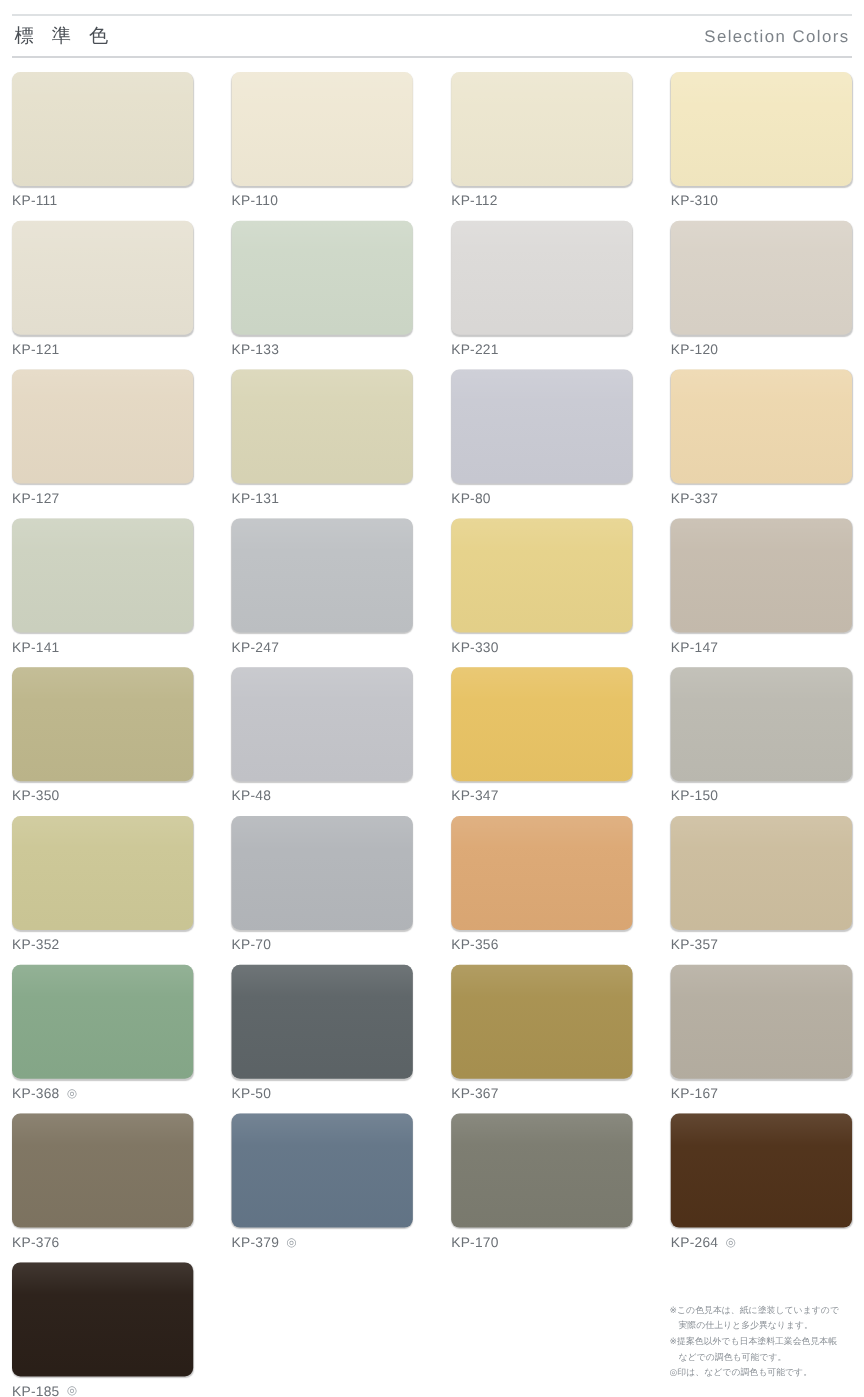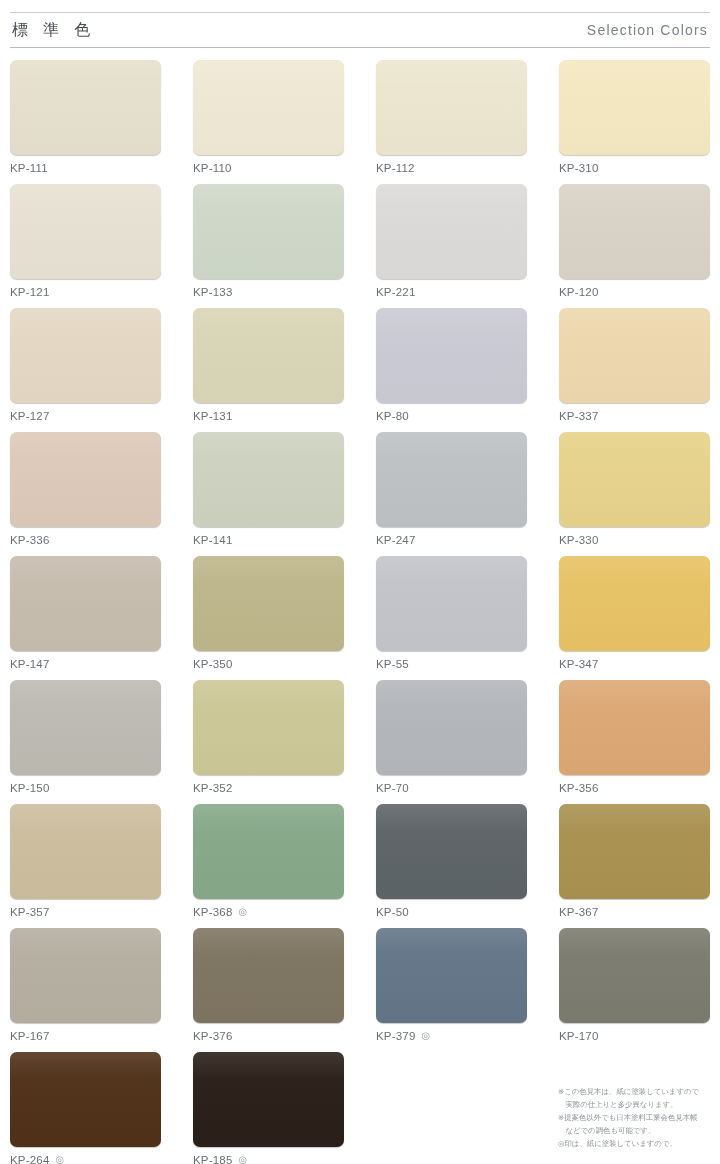--- a/index.html
+++ b/index.html
@@ -194,26 +194,20 @@
         <span>KP-80</span>
       </div>
     </div>
     <div class="swatch-cell">
       <div class="swatch-chip" title="#edd7ae" style="background: rgb(237, 215, 174);"></div>
       <div class="swatch-label">
         <span>KP-337</span>
       </div>
     </div>
     <div class="swatch-cell">
-      <div class="swatch-chip" title="#ddc9b8" style="background: rgb(221, 201, 184);"></div>
-      <div class="swatch-label">
-        <span>KP-336</span>
-      </div>
-    </div>
-    <div class="swatch-cell">
       <div class="swatch-chip" title="#cdd2c0" style="background: rgb(205, 210, 192);"></div>
       <div class="swatch-label">
         <span>KP-141</span>
       </div>
     </div>
     <div class="swatch-cell">
       <div class="swatch-chip" title="#bec1c4" style="background: rgb(190, 193, 196);"></div>
       <div class="swatch-label">
         <span>KP-247</span>
       </div>
@@ -232,21 +226,21 @@
     </div>
     <div class="swatch-cell">
       <div class="swatch-chip" title="#bdb68b" style="background: rgb(189, 182, 139);"></div>
       <div class="swatch-label">
         <span>KP-350</span>
       </div>
     </div>
     <div class="swatch-cell">
       <div class="swatch-chip" title="#c3c4c9" style="background: rgb(195, 196, 201);"></div>
       <div class="swatch-label">
-        <span>KP-55</span>
+        <span>KP-48</span>
       </div>
     </div>
     <div class="swatch-cell">
       <div class="swatch-chip" title="#e7c264" style="background: rgb(231, 194, 100);"></div>
       <div class="swatch-label">
         <span>KP-347</span>
       </div>
     </div>
     <div class="swatch-cell">
       <div class="swatch-chip" title="#bcbab1" style="background: rgb(188, 186, 177);"></div>
@@ -336,14 +330,14 @@
         <span class="swatch-mark">◎</span>
       </div>
     </div>
   </div>
 
 <div class="footnotes" id="footnotes">
     <span class="footnote-item">※この色見本は、紙に塗装していますので</span>
     <span class="footnote-item">　実際の仕上りと多少異なります。</span>
     <span class="footnote-item">※提案色以外でも日本塗料工業会色見本帳</span>
     <span class="footnote-item">　などでの調色も可能です。</span>
-    <span class="footnote-item">◎印は、紙に塗装していますので。</span>
+    <span class="footnote-item">◎印は、などでの調色も可能です。</span>
   </div>
 
 </body></html>

